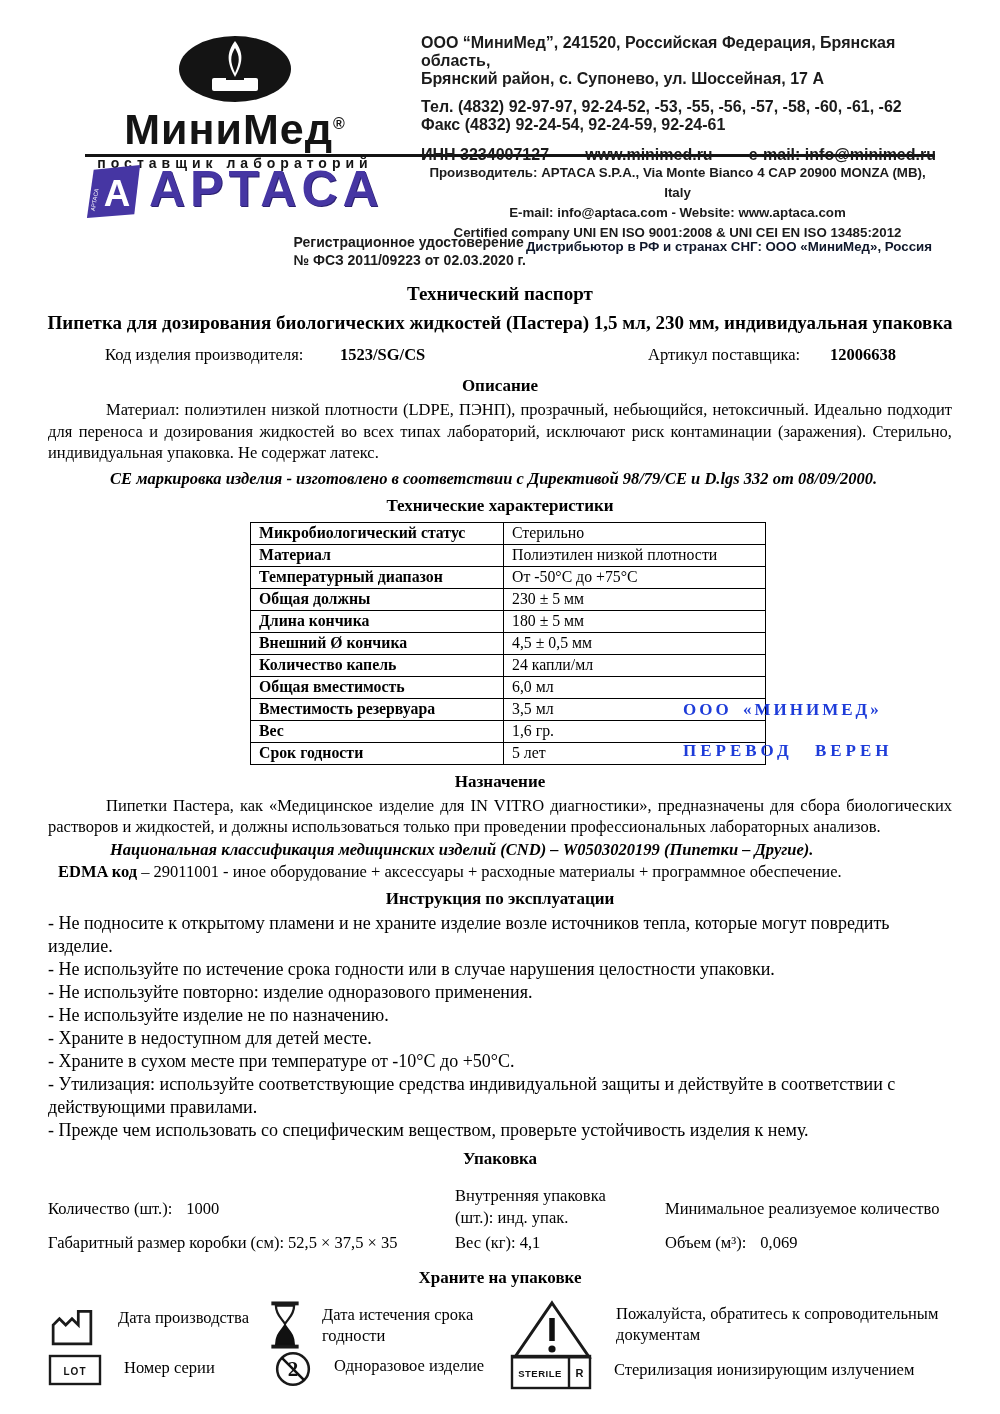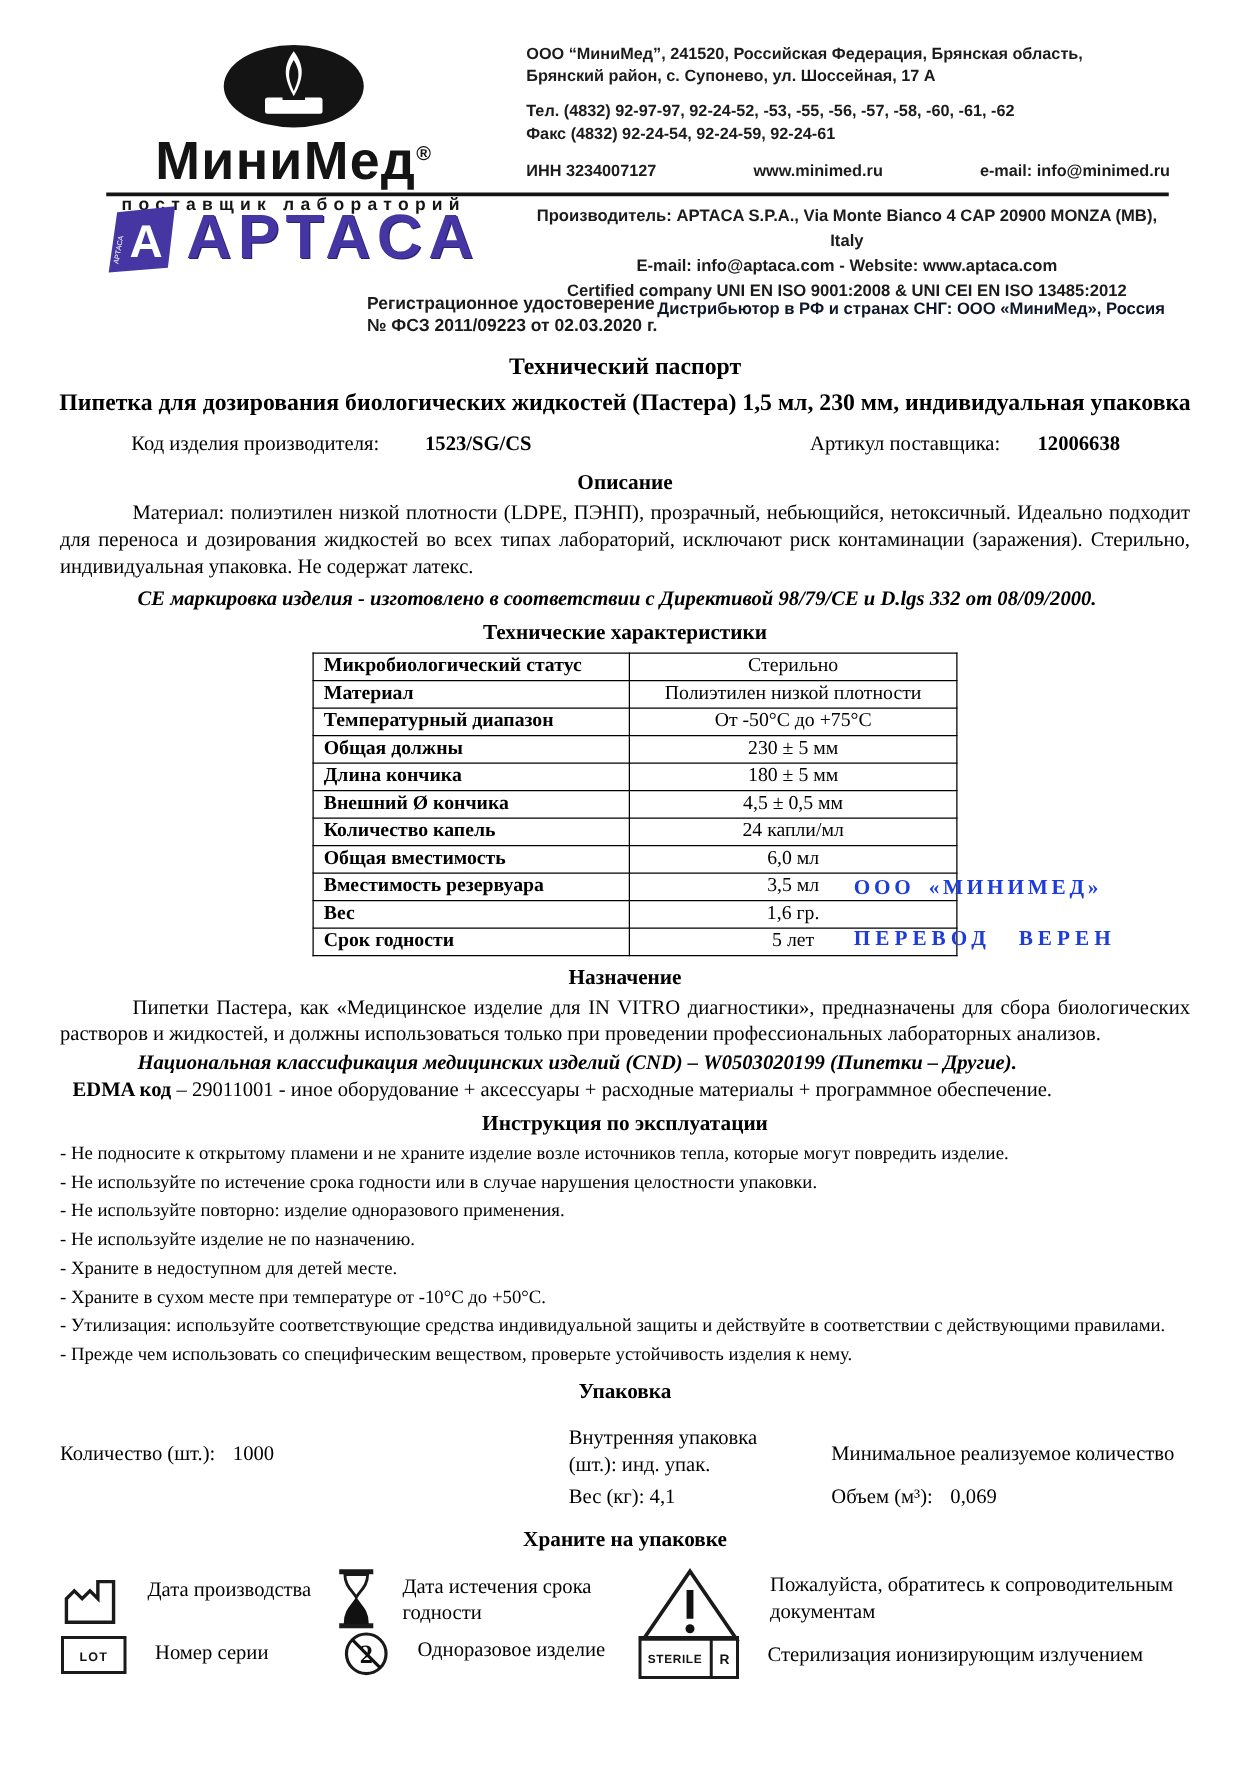--- a/index.html
+++ b/index.html
@@ -7,21 +7,21 @@
   body { width:1000px; height:1414px; font-family:"Liberation Serif", serif; color:#000; }
   .page { position:relative; width:1000px; height:1414px; overflow:hidden; background:#fff; }
 
   
   .header { display:flex; padding:34px 60px 0 85px; height:152px; }
   .logo-col { width:300px; text-align:center; }
   .logo-oval { display:block; margin:0 auto; }
   .brand-line { font-family:"Liberation Sans", sans-serif; font-weight:bold; font-size:43px; line-height:40px; letter-spacing:1px; color:#141414; }
   .brand-reg { font-size:16px; vertical-align:super; }
   .tagline { font-family:"Liberation Sans", sans-serif; font-weight:bold; font-size:14px; letter-spacing:5px; margin-top:6px; color:#141414; }
-  .contact-col { flex:1; margin-left:36px; font-family:"Liberation Sans", sans-serif; font-weight:bold; font-size:13px; line-height:18px; color:#1b1b1b; }
+  .contact-col { flex:1; margin-left:36px; font-family:"Liberation Sans", sans-serif; font-weight:bold; font-size:16px; line-height:18px; color:#1b1b1b; }
   .contact-gap { height:10px; }
   .inn-row { display:flex; justify-content:space-between; margin-top:12px; padding-right:4px; }
 
   .divider { margin:2px 65px 0 85px; height:3px; background:#141414; }
 
   
   .aptaca-row { display:flex; padding:6px 60px 0 85px; height:64px; }
   .aptaca-logo { width:330px; display:flex; align-items:flex-start; }
   .aptaca-word { font-family:"Liberation Sans", sans-serif; font-weight:bold; font-size:50px; line-height:52px; letter-spacing:5px; color:var(--aptaca,#4636a3); margin-left:6px; text-shadow:1px 1px 0 #2c2170; }
   .producer-col { flex:1; text-align:center; font-family:"Liberation Sans", sans-serif; font-weight:bold; font-size:13.3px; line-height:20px; color:#1b1b1b; }
@@ -42,30 +42,30 @@
 
   .sec-heading { text-align:center; font-weight:bold; font-size:17px; margin-top:7px; }
   .body-par { margin:3px 48px 0; font-size:16.5px; line-height:21.5px; text-align:justify; text-indent:58px; }
   .ce-line { margin:5px 48px 0 110px; font-weight:bold; font-style:italic; font-size:16.5px; }
 
   
   .table-wrap { position:relative; margin-top:6px; }
   table.specs { border-collapse:collapse; margin-left:250px; }
   table.specs td { border:1px solid #000; font-size:15.8px; padding:1px 8px 2px; height:20px; }
   td.sp-label { width:253px; font-weight:bold; }
-  td.sp-value { width:262px;text-align:center; }
+  td.sp-value { width:262px; }
   .stamp { position:absolute; left:683px; top:178px; color:var(--stamp,#1e3cd9); font-weight:bold; font-size:17px; white-space:nowrap; }
   .stamp-l1 { letter-spacing:3px; word-spacing:4px; }
   .stamp-l2 { letter-spacing:4px; word-spacing:14px; margin-top:21px; }
 
   
   .bi-line { margin:2px 48px 0 110px; font-weight:bold; font-style:italic; font-size:16.5px; }
   .edma-line { margin:2px 48px 0 58px; font-size:16.5px; }
   .edma-line b { font-weight:bold;font-family:Liberation Serif, serif; }
-  .instr-list { margin:3px 48px 0; font-size:15px; line-height:23px; }
+  .instr-list { margin:3px 48px 0; font-size:18px; line-height:23px; }
 
   
   .pack-wrap { position:relative; height:88px; margin-top:4px; font-size:16.5px; }
   .pk { position:absolute; }
   .pk-qty { left:48px; top:26px; }
   .pk-box { left:48px; top:60px; }
   .pk-inner { left:455px; top:12px; width:170px; line-height:22px; }
   .pk-weight { left:455px; top:60px; }
   .pk-min { left:665px; top:26px; }
   .pk-vol { left:665px; top:60px; }
@@ -227,20 +227,21 @@
     <div>- Не используйте изделие не по назначению.</div>
     <div>- Храните в недоступном для детей месте.</div>
     <div>- Храните в сухом месте при температуре от -10°С до +50°С.</div>
     <div>- Утилизация: используйте соответствующие средства индивидуальной защиты и действуйте в соответствии с действующими правилами.</div>
     <div>- Прежде чем использовать со специфическим веществом, проверьте устойчивость изделия к нему.</div>
   </div>
 
   <div class="sec-heading">Упаковка</div>
   <div class="pack-wrap">
     <div class="pk pk-qty"><span>Количество (шт.):</span><span class="pk-val">1000</span></div>
+    <div class="pk pk-box">Габаритный размер коробки (см): 52,5 × 37,5 × 35</div>
     <div class="pk pk-inner">Внутренняя упаковка (шт.): инд. упак.</div>
     <div class="pk pk-weight">Вес (кг): 4,1</div>
     <div class="pk pk-min">Минимальное реализуемое количество</div>
     <div class="pk pk-vol"><span>Объем (м³):</span><span class="pk-val">0,069</span></div>
   </div>
 
   <div class="sec-heading">Храните на упаковке</div>
   <div class="sym-wrap">
 
     <div class="sym-cell s-c11">

